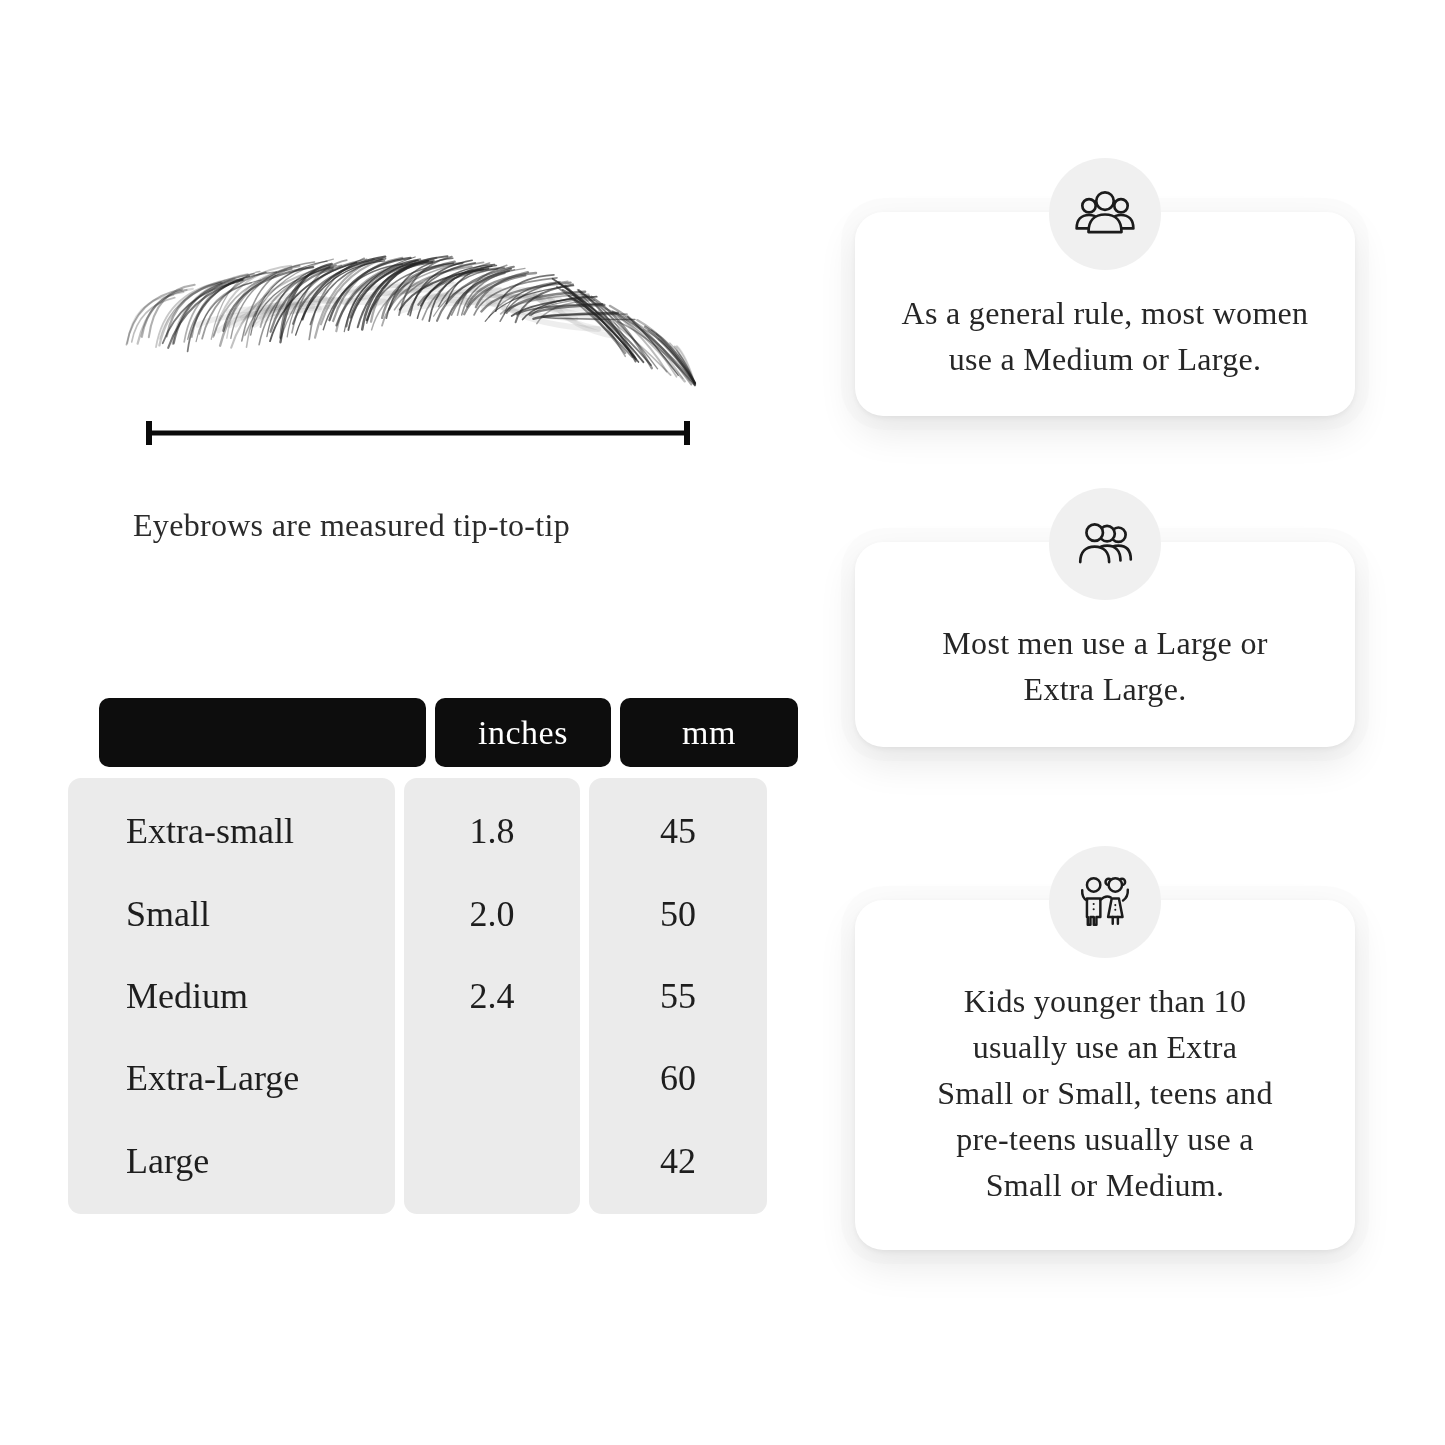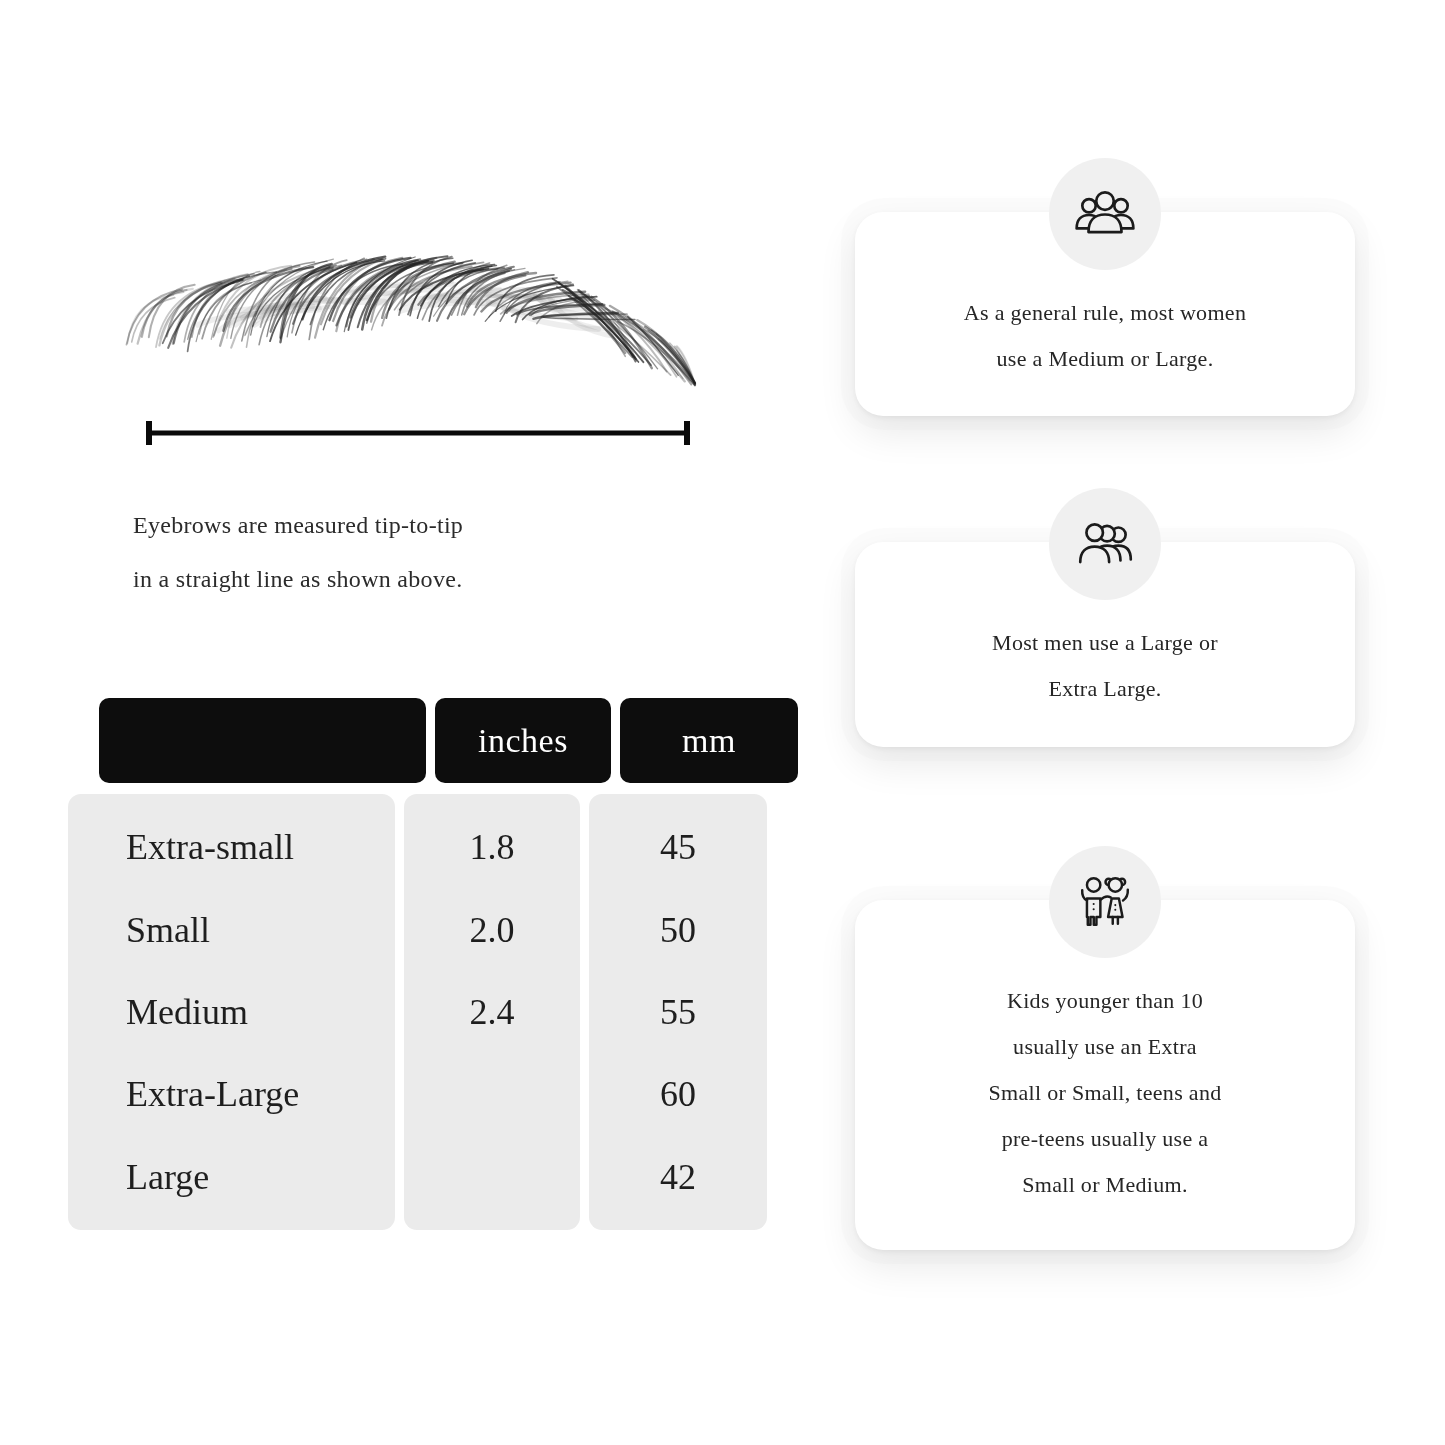--- a/index.html
+++ b/index.html
@@ -4,26 +4,26 @@
 <style>
   html,body { margin:0; padding:0; background:#ffffff; }
   .canvas {
     position:relative; width:1445px; height:1445px; background:#ffffff;
     font-family:"Liberation Serif","DejaVu Serif",serif; color:#242424; overflow:hidden;
   }
 
   
   .brow-svg   { position:absolute; left:110px; top:228px; }
   .measure-svg{ position:absolute; left:143px; top:418px; }
-  .caption    { position:absolute; left:133px; top:498px; font-size:24px; line-height:54px; color:#2b2b2b; letter-spacing:0.3px; }
+  .caption    { position:absolute; left:133px; top:498px; font-size:32px; line-height:54px; color:#2b2b2b; letter-spacing:0.3px; }
 
   
   .size-table { position:absolute; left:68px; top:698px; width:699px; }
   .thead, .tbody { display:grid; grid-template-columns:327px 176px 178px; column-gap:9px; }
-  .thead { height:85px; margin-bottom:11px;padding-left:31px; }
+  .thead { height:69px; margin-bottom:11px;padding-left:31px; }
   .th {
     background:#0d0d0d; border-radius:10px; color:#ffffff; font-size:34px;
     display:flex; align-items:center; justify-content:center; letter-spacing:0.5px;
   }
   .tbody { height:436px;border-radius:25px; }
   .tcol {
     background:#ebebeb; border-radius:13px; display:grid;
     grid-template-rows:repeat(5,1fr); padding:12px 0; font-size:36px;
   }
   .tcell { display:flex; align-items:center; justify-content:center; color:#1e1e1e; }
@@ -37,21 +37,21 @@
   .card1 { top:212px; height:204px; }
   .card2 { top:542px; height:205px; }
   .card3 { top:900px; height:350px; }
   .icon-circle {
     position:absolute; left:50%; top:-54px; transform:translateX(-50%);
     width:112px; height:112px; border-radius:50%; background:#f0f0f0;
     display:flex; align-items:center; justify-content:center;
   }
   .card-text {
     position:absolute; top:78px; left:16px; right:16px; text-align:center;
-    font-size:22px; line-height:46px; color:#262626; letter-spacing:0.3px;
+    font-size:32px; line-height:46px; color:#262626; letter-spacing:0.3px;
   }
 </style>
 </head>
 <body>
 
 <div class="canvas">
 
   <svg id="brow" class="brow-svg" width="600" height="175" viewBox="0 0 600 175">
       <path d="M144.7 79.5 Q 163.7 76.4 208.2 75.6" stroke="rgba(90,90,90,0.10)" stroke-width="5.3" fill="none" stroke-linecap="round"></path>
       <path d="M234.4 74.4 Q 256.9 64.5 309.4 62.1" stroke="rgba(90,90,90,0.10)" stroke-width="5.6" fill="none" stroke-linecap="round"></path>
@@ -242,21 +242,20 @@
     </svg>
 
   <svg class="measure-svg" width="550" height="30" viewBox="0 0 550 30">
     <line x1="6" y1="15" x2="544" y2="15" stroke="#0a0a0a" stroke-width="5"></line>
     <line x1="6" y1="3" x2="6" y2="27" stroke="#0a0a0a" stroke-width="6"></line>
     <line x1="544" y1="3" x2="544" y2="27" stroke="#0a0a0a" stroke-width="6"></line>
   </svg>
 
   <div class="caption">
     <div>Eyebrows are measured tip-to-tip</div>
-    <div>in a straight line as shown above.</div>
   </div>
 
   <div class="size-table">
     <div class="thead">
       <div class="th"></div>
       <div class="th">inches</div>
       <div class="th">mm</div>
     </div>
     <div class="tbody">
       <div class="tcol labels">

